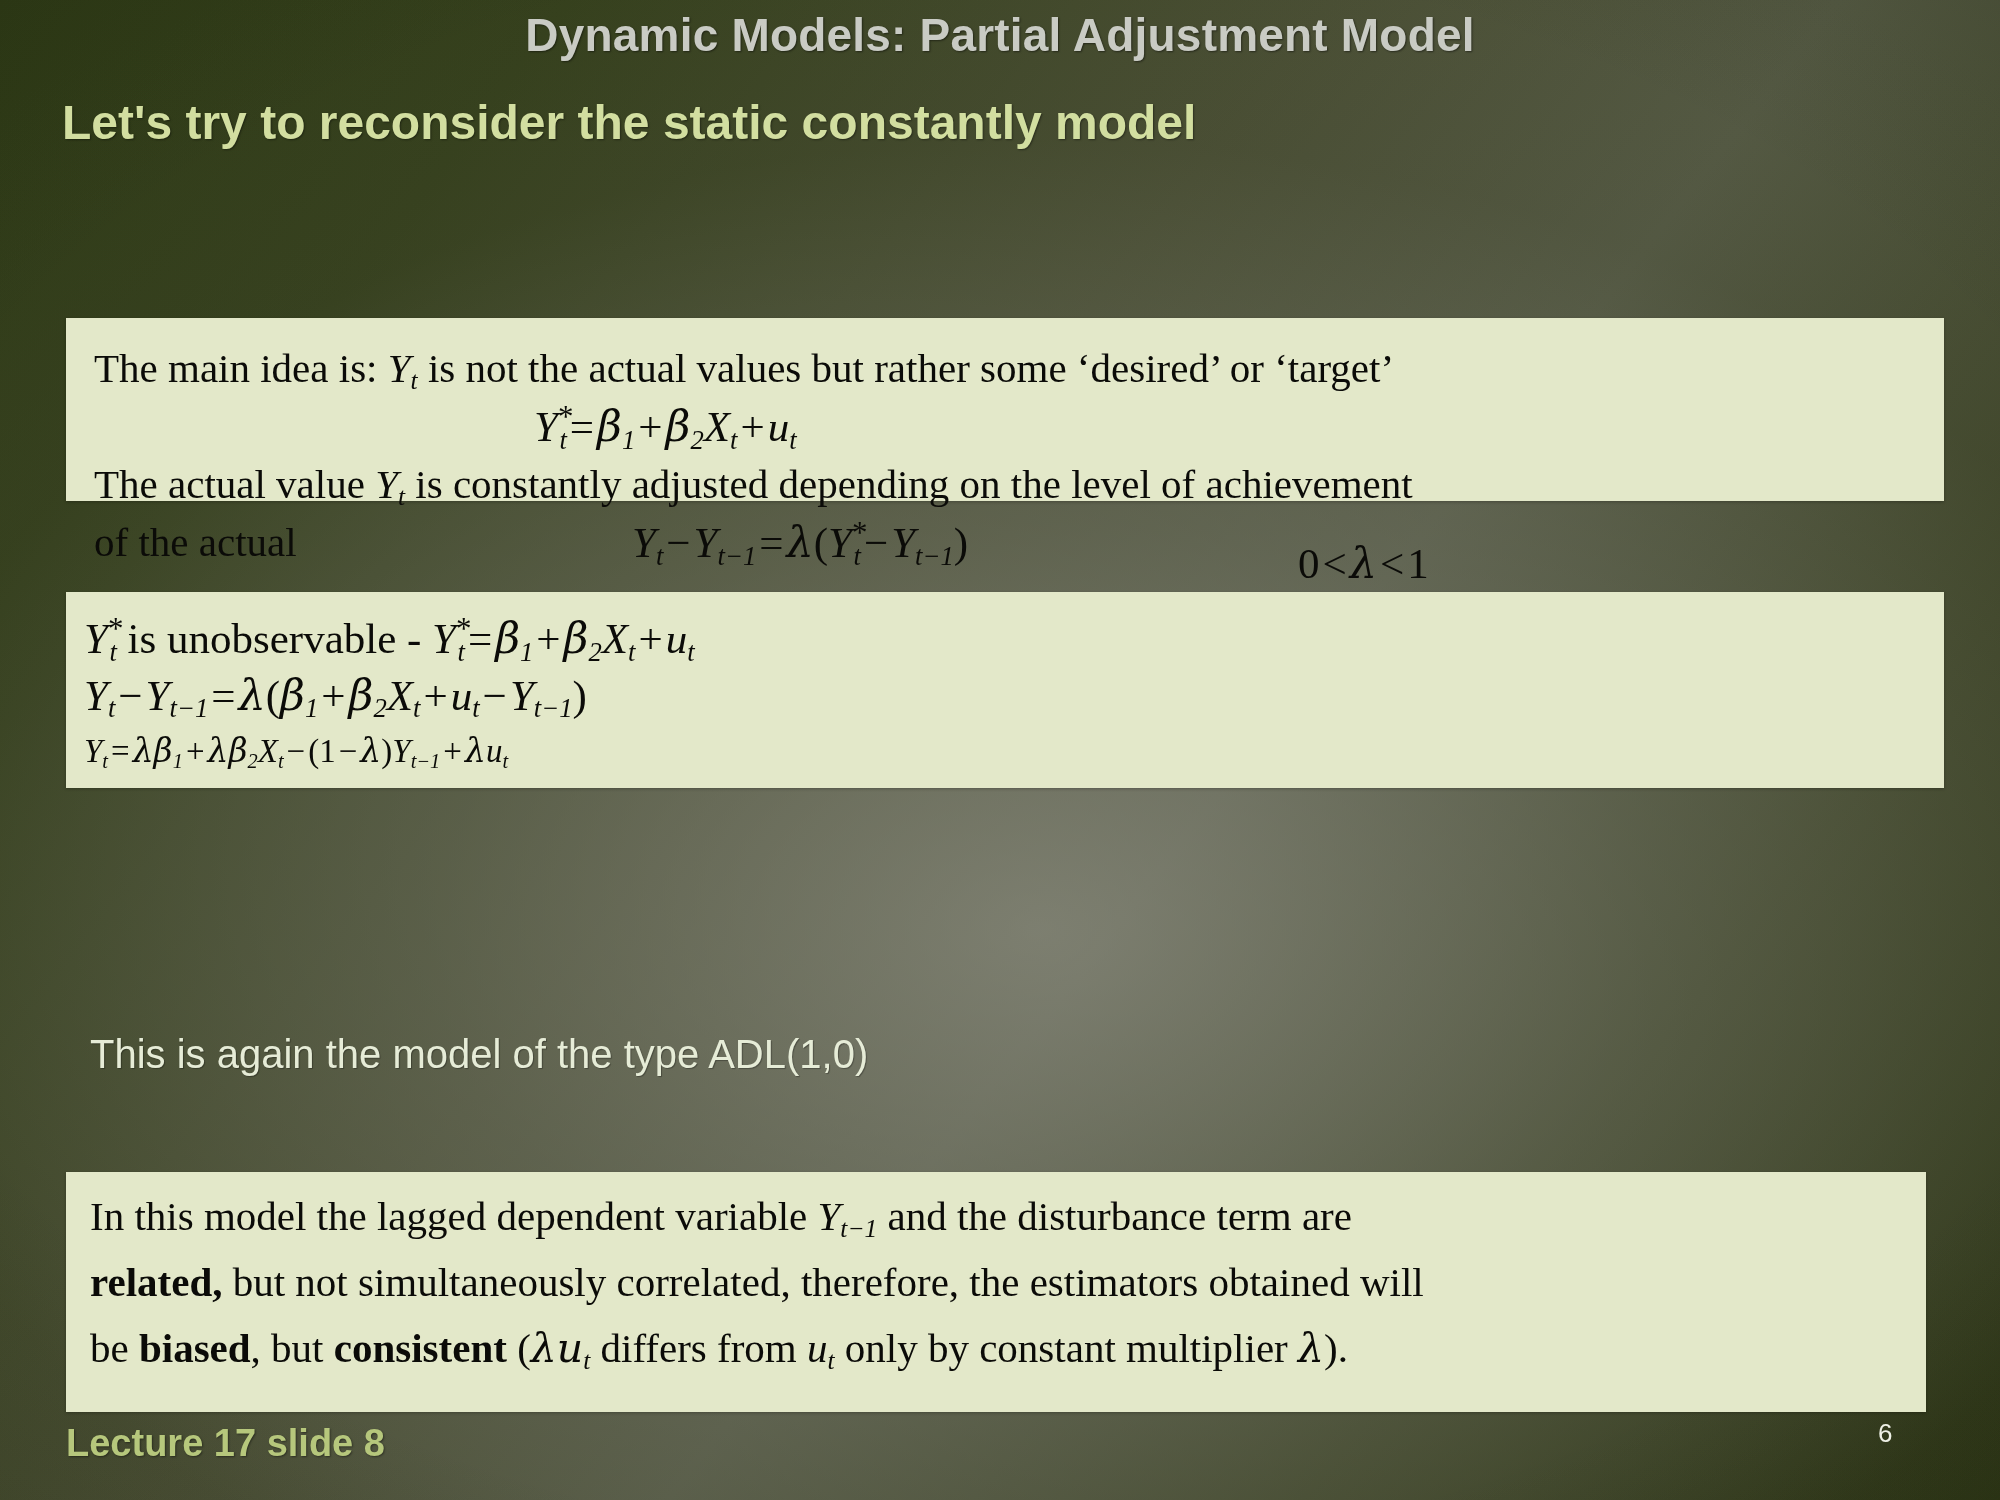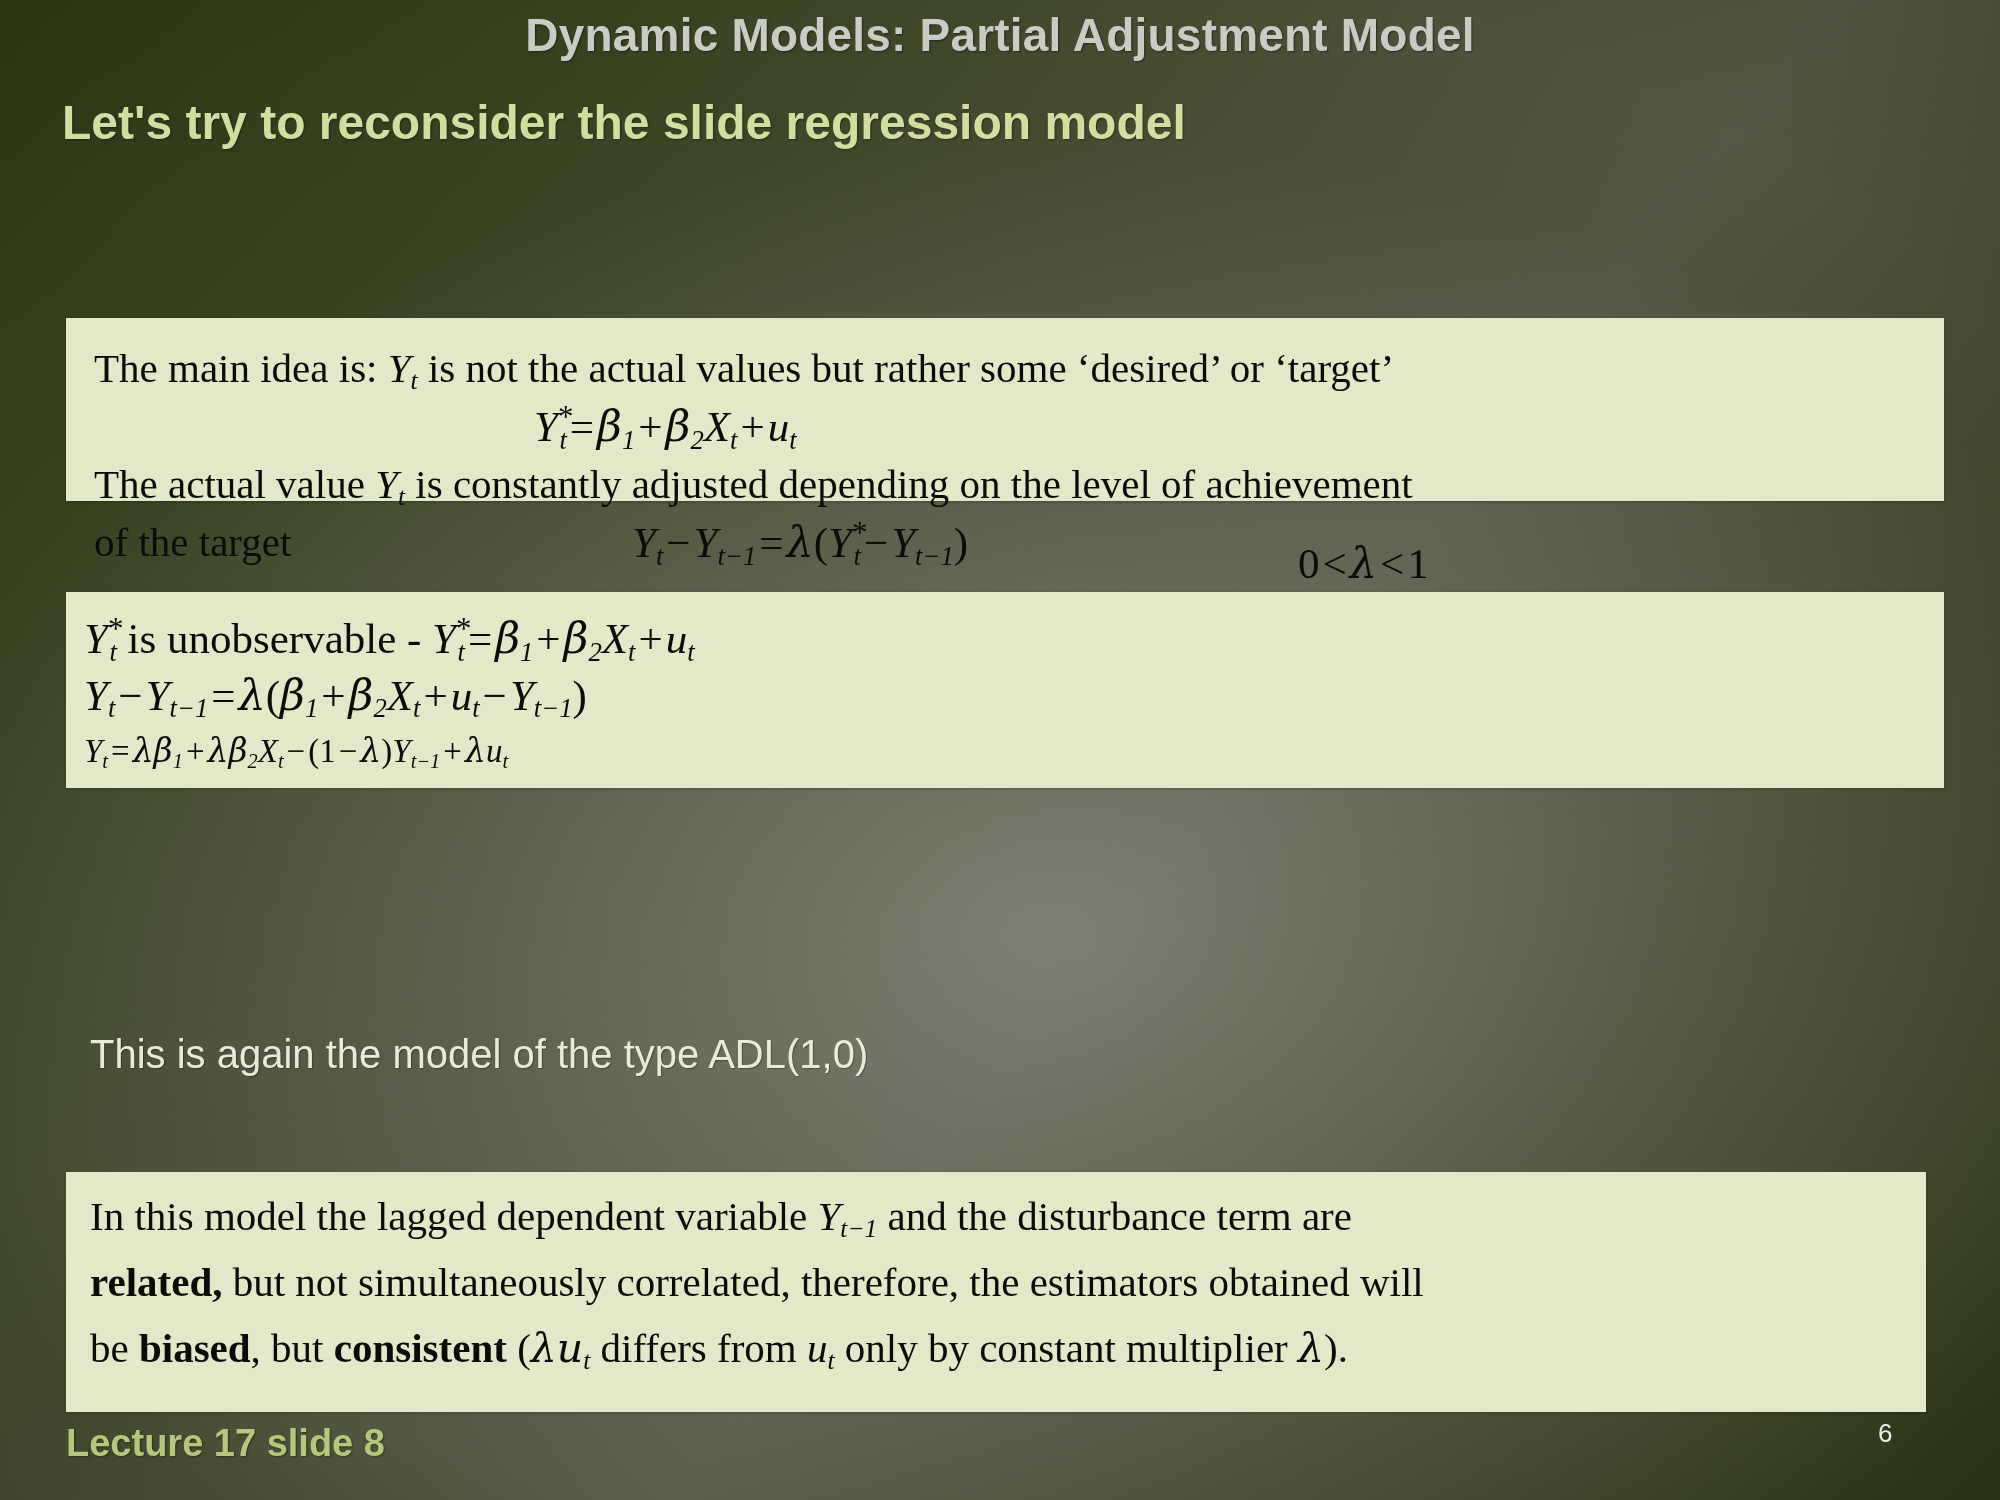--- a/index.html
+++ b/index.html
@@ -129,40 +129,40 @@
     color: #eef0e6;
   }
 </style>
 </head>
 <body>
 
 <div id="slide">
 
   <div class="layer title">Dynamic Models: Partial Adjustment Model</div>
 
-  <div class="layer subtitle">Let's try to reconsider the slide regression model</div>
+  <div class="layer subtitle">Let's try to reconsider the static constantly model</div>
 
 
   <div class="panel panel-a">
 
     <div class="pline" style="left:28px; top:30px;">
       <span>The main idea is: </span><span class="mi">Y</span><sub>t</sub><span> is not the actual values but rather some ‘desired’ or ‘target’</span>
     </div>
 
 
     <div class="pline" style="left:468px; top:84px; font-size:43px;">
       <span class="mi">Y</span><sup class="star">*</sup><sub style="margin-left:-14px">t</sub><span class="op">=</span><span class="gk">β</span><sub>1</sub><span class="op">+</span><span class="gk">β</span><sub>2</sub><span class="mi">X</span><sub>t</sub><span class="op">+</span><span class="mi">u</span><sub>t</sub>
       
     </div>
 
     <div class="pline" style="left:28px; top:146px;">
       <span>The actual value </span><span class="mi">Y</span><sub>t</sub><span> is constantly adjusted depending on the level of achievement</span>
     </div>
 
-    <div class="pline" style="left:28px; top:204px;">of the target</div>
+    <div class="pline" style="left:28px; top:204px;">of the actual</div>
 
     <div class="pline" style="left:566px; top:200px; font-size:43px;">
       <span class="mi">Y</span><sub>t</sub><span class="op">−</span><span class="mi">Y</span><sub>t−1</sub><span class="op">=</span><span class="gk">λ</span>(<span class="mi">Y</span><sup class="star">*</sup><sub style="margin-left:-14px">t</sub><span class="op">−</span><span class="mi">Y</span><sub>t−1</sub>)
       
     </div>
 
     <div class="pline" style="left:1232px; top:200px; font-size:43px;margin-top:24px;">
       0<span class="op">&lt;</span><span class="gk">λ</span><span class="op">&lt;</span>1
       
     </div>

